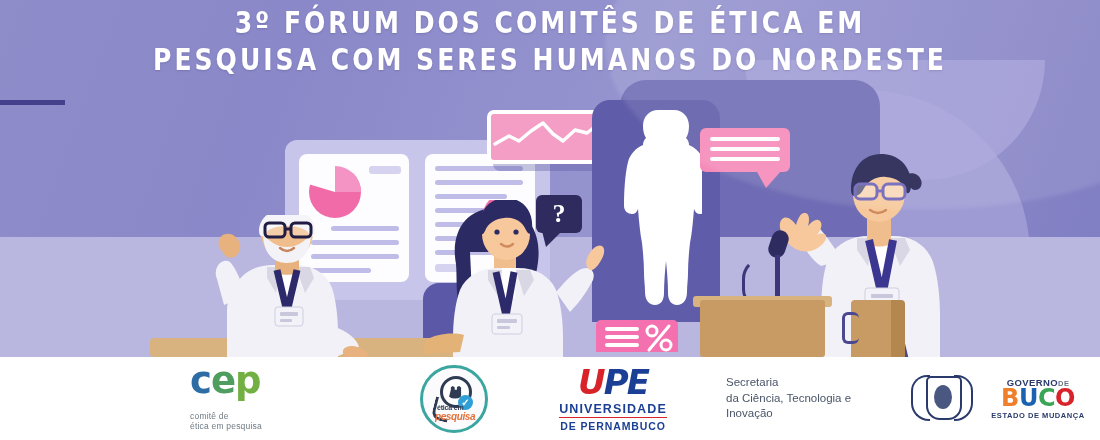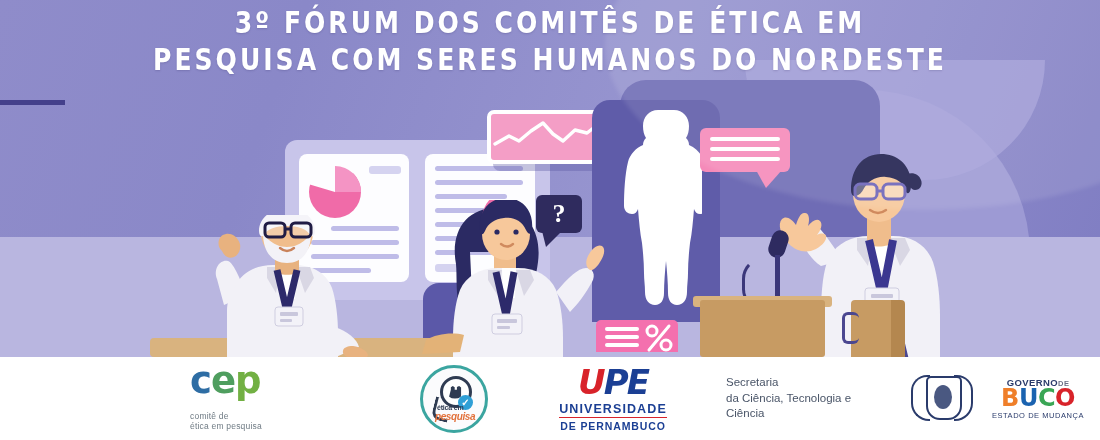--- a/index.html
+++ b/index.html
@@ -235,21 +235,21 @@
     position:absolute;top:7px;width:17px;height:42px;border:2.5px solid #2a3b6b;
   }
   .seal .wreathL{left:3px;border-right:none;border-radius:16px 0 0 18px;}
   .seal .wreathR{right:3px;border-left:none;border-radius:0 16px 18px 0;}
 
   
   .gov{width:112px;margin-left:6px;text-align:center;line-height:1;}
   .gov-top{font-size:9.5px;font-weight:700;color:#2a3b6b;letter-spacing:.4px;}
   .gov-top .de{color:#6a6f86;font-size:7.5px;text-align:right;}
   .gov-row{font-size:24px;font-weight:700;letter-spacing:-.5px;font-family:"DejaVu Sans","Liberation Sans",sans-serif;line-height:.92;}
-  .gov-bot{font-size:7.5px;font-weight:400;color:#2a3b6b;letter-spacing:.55px;margin-top:2px;}
+  .gov-bot{font-size:7.5px;font-weight:700;color:#2a3b6b;letter-spacing:.55px;margin-top:2px;}
 </style>
 </head>
 <body>
 
 <div id="banner">
 
   <div class="stage">
 
     <div class="corner-line"></div>
 
@@ -448,21 +448,21 @@
 
     <div class="upe">
       <div class="upe-mark"><span class="upe-u">U</span><span class="upe-pe">PE</span></div>
       <div class="upe-l1">UNIVERSIDADE</div>
       <div class="upe-l2">DE PERNAMBUCO</div>
     </div>
 
     <div class="sect">
       <div>Secretaria</div>
       <div>da Ciência, Tecnologia e</div>
-      <div>Ciência</div>
+      <div>Inovação</div>
     </div>
 
     <div class="seal">
       <div class="wreathL"></div>
       <div class="wreathR"></div>
       <div class="shield">
         <div class="inner"></div>
       </div>
     </div>
 

